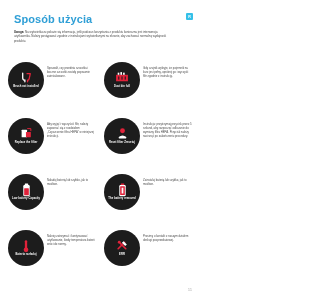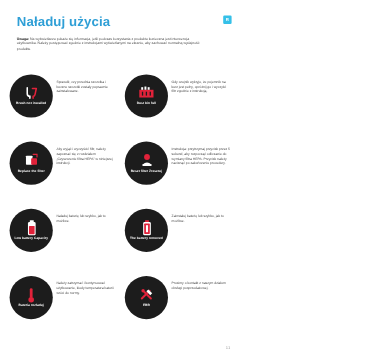--- a/index.html
+++ b/index.html
@@ -114,21 +114,21 @@
     font-size:3.4px;
     color:#9a9a9a;
     letter-spacing:.2px;
   }
 </style>
 </head>
 <body>
 
 <div class="page">
 
-  <div class="page-title">Naładuj użycia</div>
+  <div class="page-title">Sposób użycia</div>
 
   <div class="brand-badge">
     <span>R</span>
   </div>
 
   <div class="intro">
     <b>Uwaga:</b><span> Na wyświetlaczu pokaże się informacja, jeśli podczas korzystania z produktu konieczna jest interwencja użytkownika. Należy postępować zgodnie z instrukcjami wyświetlanymi na ekranie, aby zachować normalną wydajność produktu.</span>
   </div>
 
   <div class="grid">

